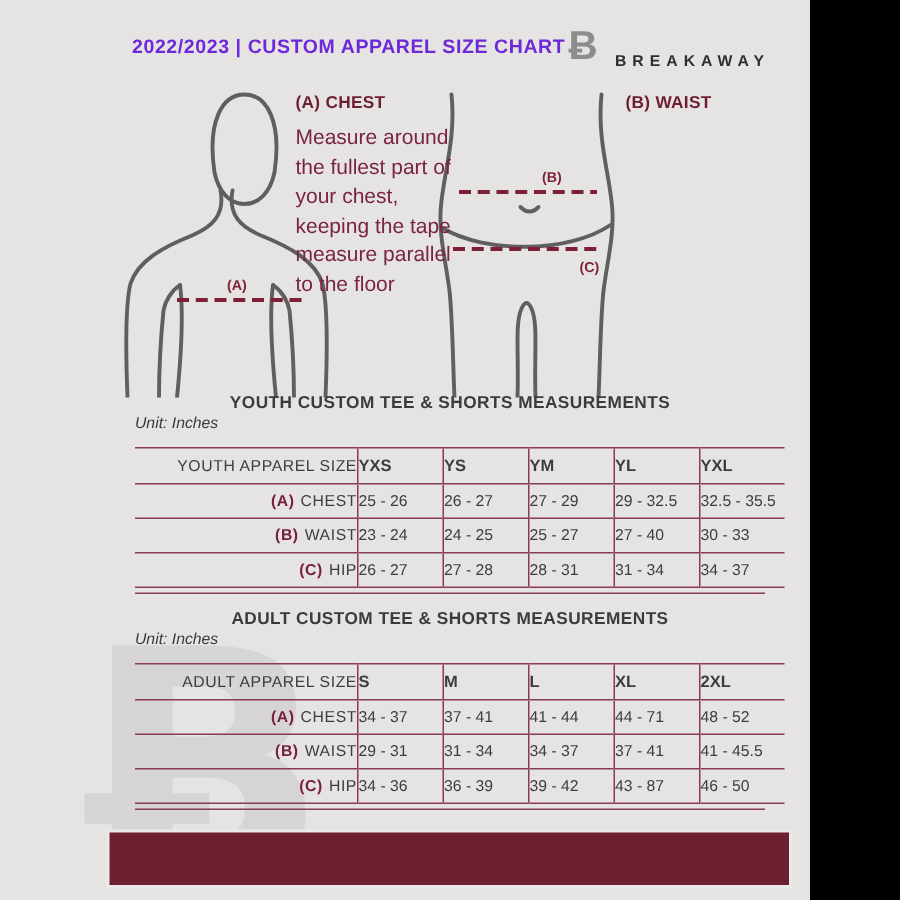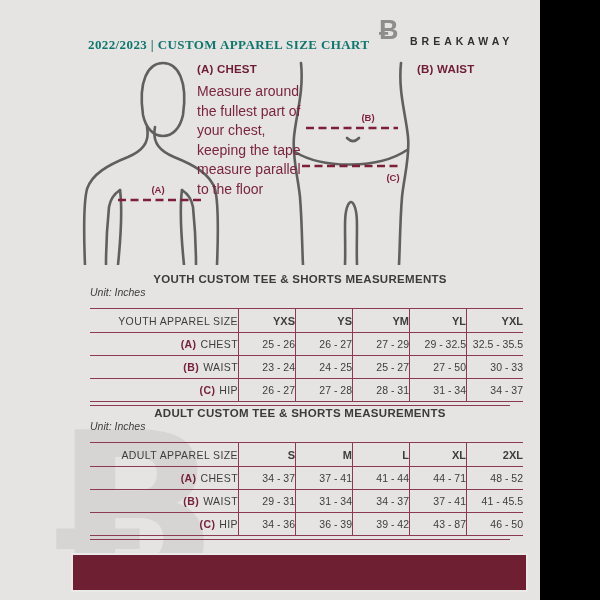--- a/index.html
+++ b/index.html
@@ -1,22 +1,22 @@
 <!DOCTYPE html>
 <html><head>
 <meta charset="utf-8">
 <style>
   html,body{margin:0;padding:0;background:#000;}
   .page{position:relative;width:600px;height:600px;background:#e5e4e2;overflow:hidden;
         font-family:"Liberation Sans",sans-serif;}
   .black-strip{position:absolute;right:0;top:0;width:60px;height:600px;background:#000;z-index:5;}
 
   
-  .hdr-title{position:absolute;left:88px;top:37px;font-size:13px;font-weight:bold;
-             color:#0f766e;letter-spacing:.4px;z-index:2;font-family:Liberation Serif, serif;}
+  .hdr-title{position:absolute;left:88px;top:23px;font-size:13px;font-weight:bold;
+             color:#6d28d9;letter-spacing:.4px;z-index:2;}
   .logo-mark{position:absolute;left:379px;top:17px;font-size:27px;font-weight:bold;
              color:#8d8d8d;line-height:1;z-index:2;}
   .brand{position:absolute;left:410px;top:35px;font-size:10.5px;font-weight:bold;
          letter-spacing:4px;color:#2f2f2f;z-index:2;}
 
   
   .guide-block{position:absolute;z-index:2;}
   .chest-block{left:197px;top:63px;width:104px;}
   .waist-block{left:417px;top:63px;width:119px;}
   .hips-block{left:417px;top:164px;width:121px;}
@@ -27,27 +27,27 @@
   .fig{position:absolute;z-index:1;}
   .fig-torso{left:70px;top:55px;}
   .fig-lower{left:288px;top:57px;}
   .fig path, .fig line{fill:none;}
   .outline{stroke:#5f5f5f;stroke-width:2.6;stroke-linecap:round;}
   .dash{stroke:#7d1f38;stroke-width:2.6;stroke-dasharray:8 4.5;}
   .marker{font-family:"Liberation Sans",sans-serif;font-size:9.5px;font-weight:bold;fill:#7d1f38;}
 
   
   .tbl-wrap{position:absolute;left:90px;width:420px;z-index:2;}
-  .youth{top:272px;}
+  .youth{top:262px;}
   .adult{top:406px;}
   .tbl-title{text-align:center;font-size:11.5px;font-weight:bold;color:#3b3b3b;
              letter-spacing:.3px;line-height:14px;}
   .tbl-unit{text-align:left;font-size:10.5px;font-style:italic;color:#3b3b3b;line-height:13px;}
   table{width:100%;border-collapse:collapse;margin-top:9px;table-layout:fixed;}
-  th,td{height:22px;padding:0;font-size:10.5px;color:#3d3d3d;text-align:right;
+  th,td{height:22px;padding:0;font-size:10.5px;color:#3d3d3d;text-align:left;
         border-top:1.5px solid #8a3a56;}
   tr.last td{border-bottom:1.5px solid #8a3a56;}
   th{font-weight:bold;font-size:11px;height:23px;}
   th.lbl,td.lbl{text-align:right;padding-left:12px;width:136px;letter-spacing:.4px;}
   th.lbl{font-weight:normal;font-size:10.5px;}
   th.sz,td.sz{border-left:1.5px solid #8a3a56;width:56px;}
   .key{color:#76213b;font-weight:bold;margin-right:4px;}
   .tbl-underline{border-top:1.5px solid #8a3a56;margin-top:2.5px;}
 
   
@@ -121,21 +121,21 @@
           <td class="sz">26 - 27</td>
           <td class="sz">27 - 29</td>
           <td class="sz">29 - 32.5</td>
           <td class="sz">32.5 - 35.5</td>
         </tr>
         <tr>
           <td class="lbl"><span class="key">(B)</span><span>WAIST</span></td>
           <td class="sz">23 - 24</td>
           <td class="sz">24 - 25</td>
           <td class="sz">25 - 27</td>
-          <td class="sz">27 - 50</td>
+          <td class="sz">27 - 40</td>
           <td class="sz">30 - 33</td>
         </tr>
         <tr class="last">
           <td class="lbl"><span class="key">(C)</span><span>HIP</span></td>
           <td class="sz">26 - 27</td>
           <td class="sz">27 - 28</td>
           <td class="sz">28 - 31</td>
           <td class="sz">31 - 34</td>
           <td class="sz">34 - 37</td>
         </tr>

